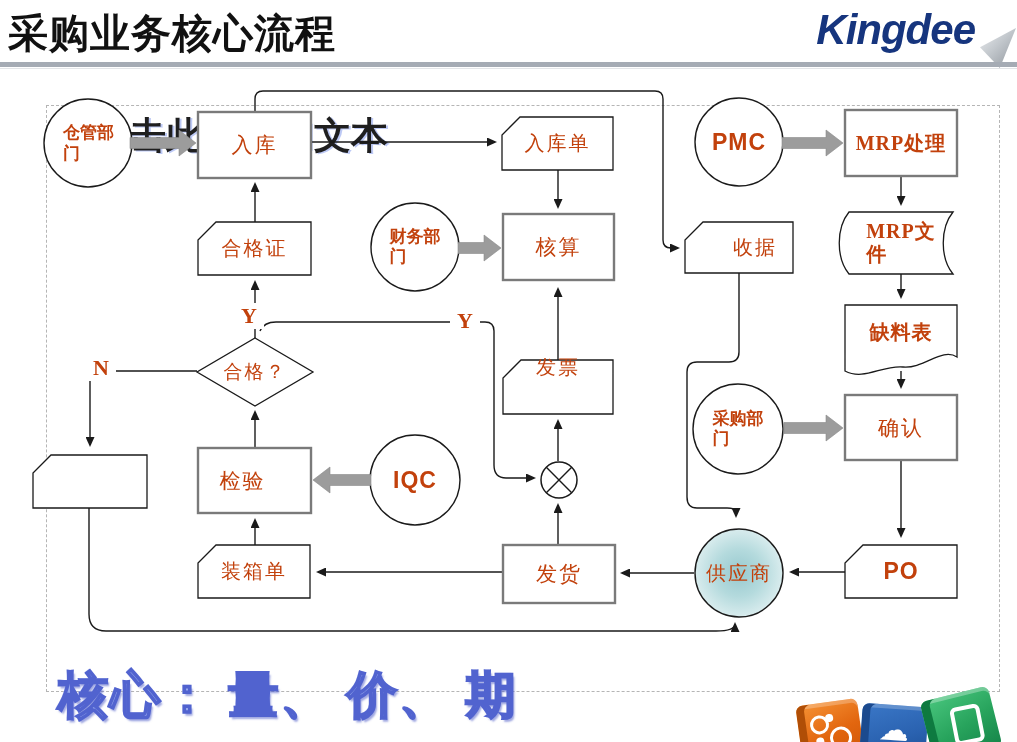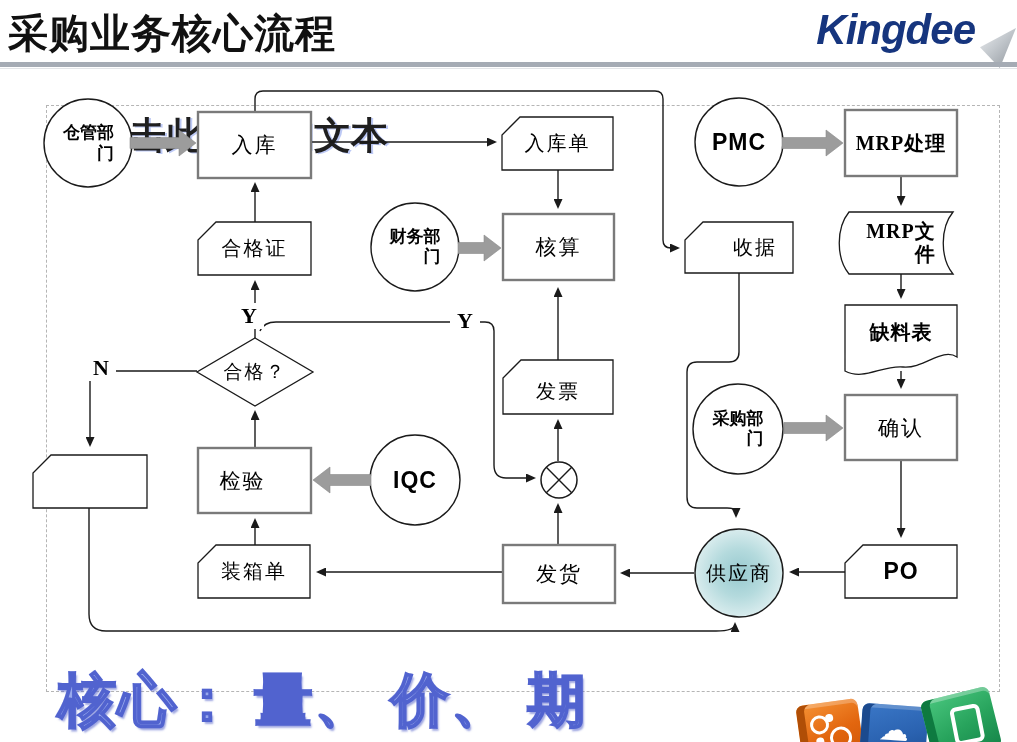--- a/index.html
+++ b/index.html
@@ -17,31 +17,31 @@
         clip-path:polygon(100% 0,55% 100%,0 48%);}
   
   .frame{position:absolute;left:46px;top:105px;width:952px;height:585px;
          border:1px dashed #b5b5b5;}
   
   .ghost{position:absolute;left:92px;top:111px;font-size:37px;font-weight:bold;color:#1f1f1f;
          letter-spacing:0;white-space:nowrap;text-shadow:2px 1px 0 rgba(90,120,230,0.40);
          font-family:"Liberation Sans",sans-serif;z-index:1;}
   svg.diagram{position:absolute;left:0;top:0;z-index:2;}
   
-  .lbl{position:absolute;display:flex;align-items:center;justify-content:center;text-align:right;
-       z-index:3;color:#000000;white-space:pre-line;pointer-events:none;}
+  .lbl{position:absolute;display:flex;align-items:center;justify-content:center;text-align:left;
+       z-index:3;color:#c2410c;white-space:pre-line;pointer-events:none;}
   .dept{font-weight:bold;font-size:17px;line-height:1.18;font-family:"Liberation Sans",sans-serif;}
   .proc{font-family:"Liberation Serif",serif;font-size:21px;letter-spacing:2px;}
   .procb{font-family:"Liberation Serif",serif;font-size:20px;font-weight:bold;letter-spacing:1px;line-height:1.15;}
   .cardt{font-family:"Liberation Serif",serif;font-size:20px;letter-spacing:2px;}
   .big{font-weight:bold;font-size:23px;letter-spacing:1px;font-family:"Liberation Sans",sans-serif;}
   .yn{font-family:"Liberation Serif",serif;font-weight:bold;font-size:22px;background:#fff;
       padding:0 2px;z-index:4;}
   
-  .wordart{position:absolute;left:58px;top:662px;z-index:5;font-size:58px;font-weight:bold;
+  .wordart{position:absolute;left:58px;top:662px;z-index:5;font-size:50px;font-weight:bold;
            font-family:"Liberation Serif",serif;color:#98a9ec;letter-spacing:2px;
            -webkit-text-stroke:2px #5163cf;
            text-shadow:2px 3px 2px rgba(80,95,200,0.55),-1px -1px 0 #d4dcf8;white-space:nowrap;}
   
   .cube{position:absolute;z-index:6;border-radius:7px;}
   .cube-orange{left:799px;top:702px;width:62px;height:58px;transform:rotate(-8deg);
                background:linear-gradient(160deg,#f69335 0%,#e2660f 55%,#cf5606 100%);
                box-shadow:inset 8px 0 0 #b04e06, inset 0 4px 0 rgba(255,255,255,0.25);}
   .cube-blue{left:861px;top:705px;width:66px;height:52px;transform:rotate(4deg);
              background:linear-gradient(160deg,#3b78c8 0%,#2a62b0 60%,#1d4f96 100%);
@@ -162,21 +162,21 @@
   <div class="lbl procb" style="left:845px;top:110px;width:112px;height:66px;">MRP处理</div>
   <div class="lbl cardt" style="left:198px;top:222px;width:113px;height:53px;">合格证</div>
   <div class="lbl dept" style="left:371px;top:203px;width:88px;height:88px;">财务部
 门</div>
   <div class="lbl proc" style="left:503px;top:214px;width:111px;height:66px;">核算</div>
   <div class="lbl cardt" style="left:685px;top:222px;width:108px;height:51px;padding-left:16px;">收据</div>
   <div class="lbl procb" style="left:849px;top:212px;width:104px;height:62px;">MRP文
 件</div>
   <div class="lbl procb" style="left:845px;top:303px;width:112px;height:58px;">缺料表</div>
   <div class="lbl cardt" style="left:197px;top:339px;width:116px;height:66px;font-size:19px;">合格？</div>
-  <div class="lbl cardt" style="left:503px;top:364px;width:110px;height:54px;">发票</div>
+  <div class="lbl cardt" style="left:503px;top:340px;width:110px;height:54px;">发票</div>
   <div class="lbl dept" style="left:693px;top:384px;width:90px;height:90px;">采购部
 门</div>
   <div class="lbl proc" style="left:845px;top:395px;width:112px;height:65px;">确认</div>
   <div class="lbl proc" style="left:186px;top:448px;width:113px;height:65px;">检验</div>
   <div class="lbl big" style="left:370px;top:435px;width:90px;height:90px;">IQC</div>
   <div class="lbl cardt" style="left:695px;top:529px;width:88px;height:88px;">供应商</div>
   <div class="lbl big" style="left:845px;top:545px;width:112px;height:53px;font-size:23px;">PO</div>
   <div class="lbl cardt" style="left:198px;top:545px;width:112px;height:53px;">装箱单</div>
   <div class="lbl proc" style="left:503px;top:545px;width:112px;height:58px;">发货</div>
 

